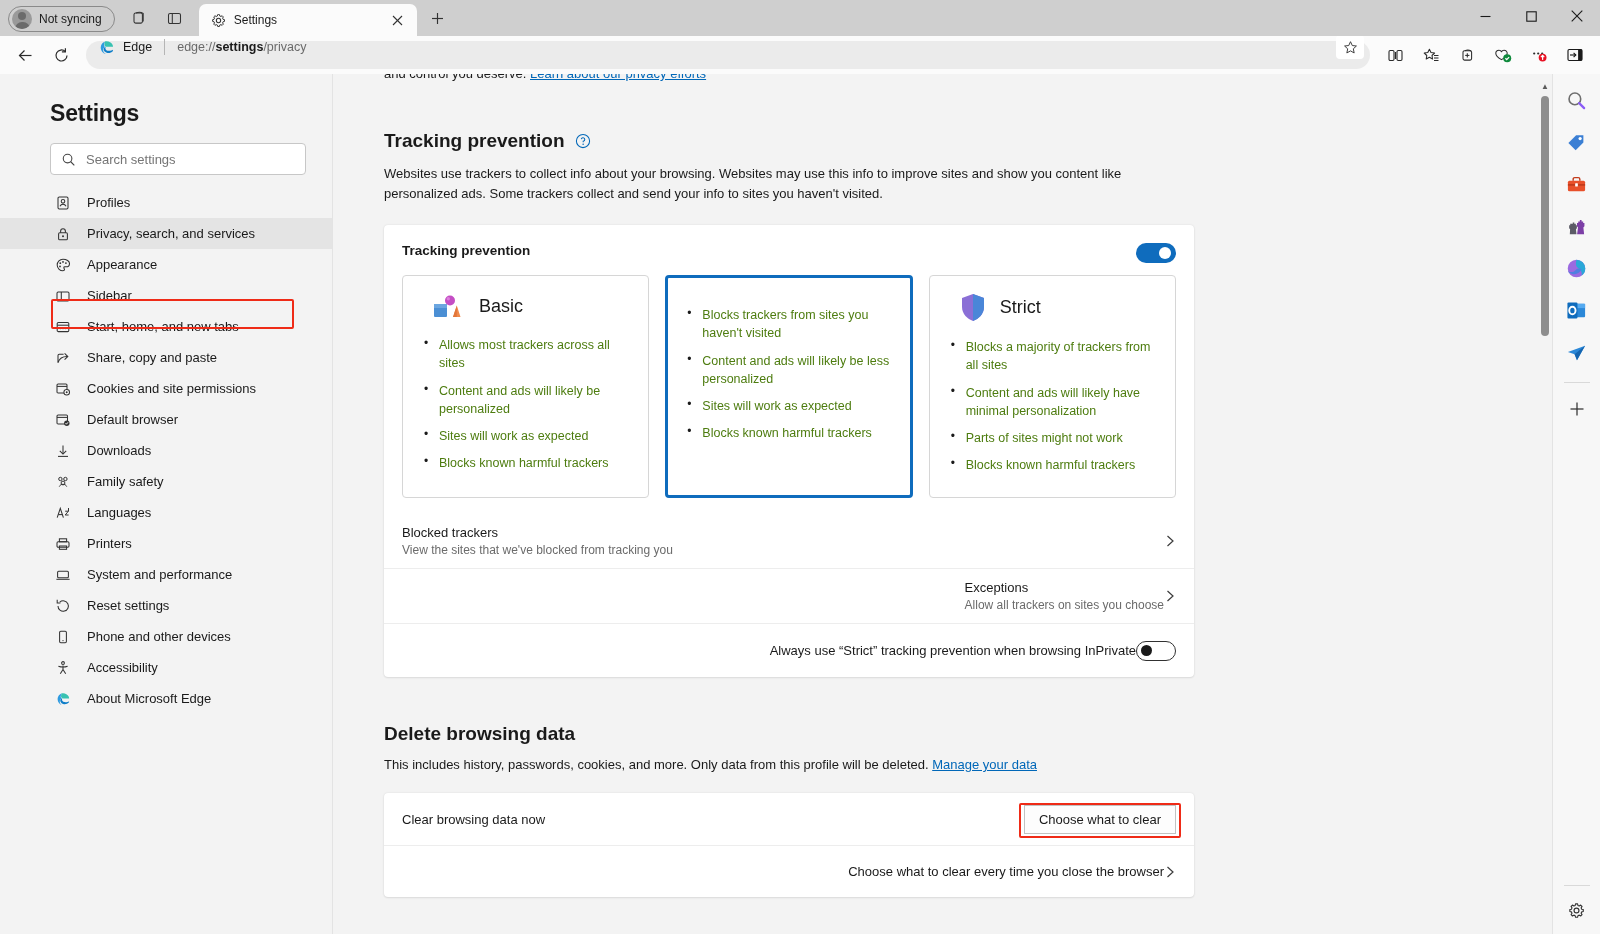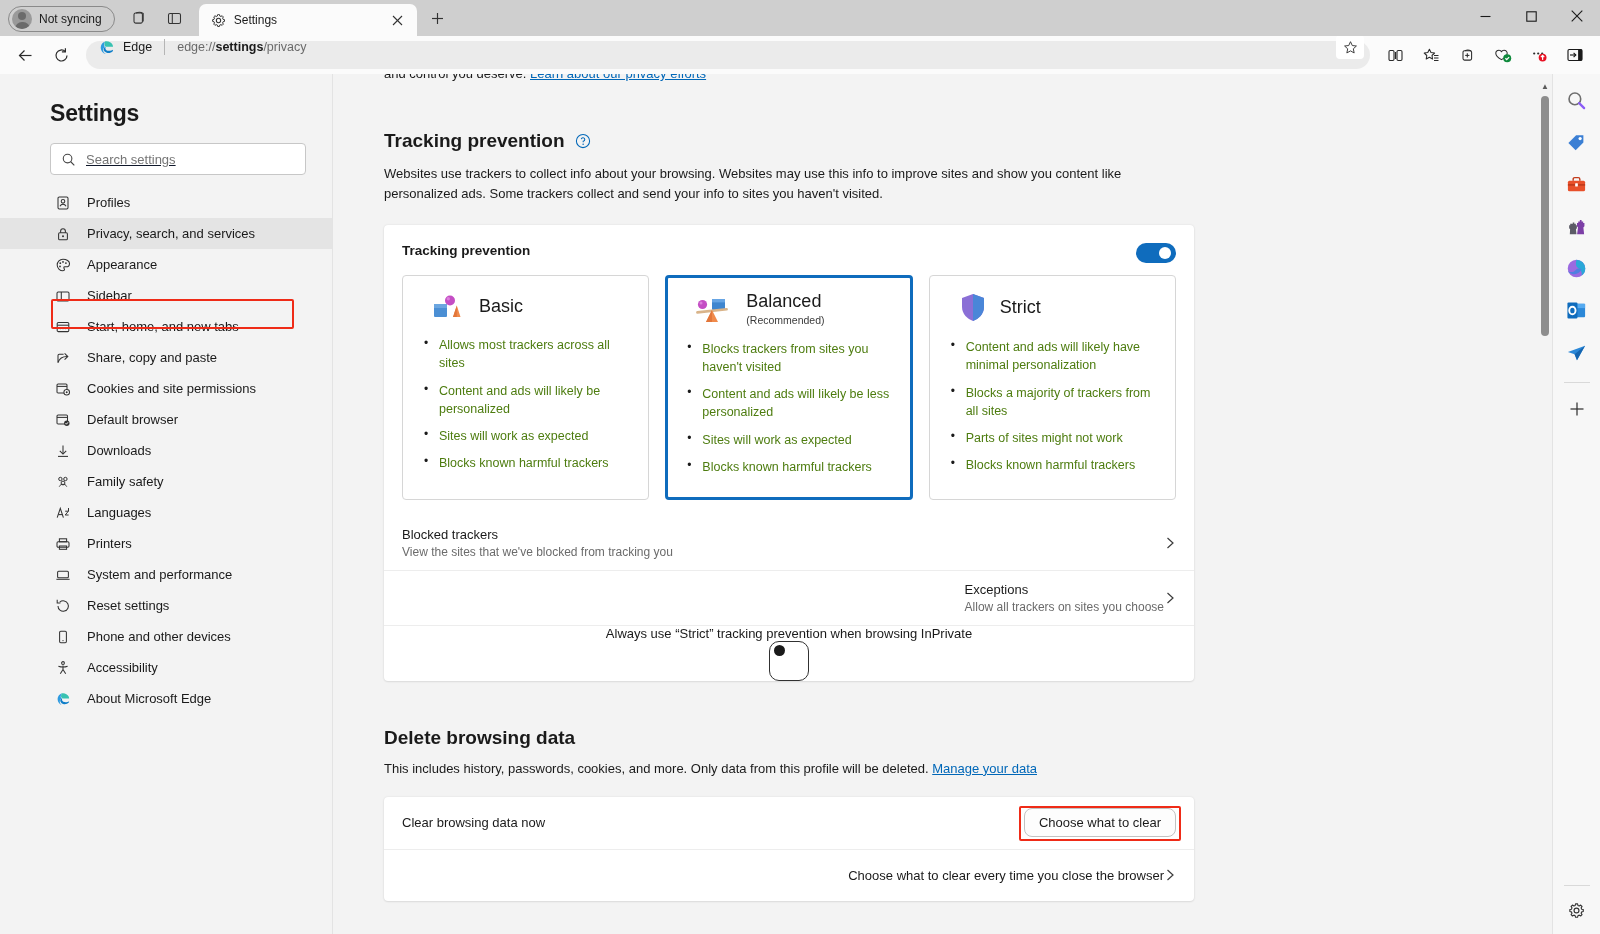--- a/index.html
+++ b/index.html
@@ -96,21 +96,21 @@
   .settings-title { font-size: 23px; font-weight: 600; color: #1a1a1a;
                     margin: 26px 0 16px 50px; letter-spacing: -0.2px;}
   .search-box {
     margin: 0 26px 0 50px; height: 32px; background: #fff;
     border: 1px solid #c7c7c7; border-radius: 4px;
     display: flex; align-items: center; padding: 0 10px; gap: 10px;
   }
   .search-box input {
     border: none; outline: none; background: transparent;
     font-family: "Liberation Sans", sans-serif; font-size: 13px;
-    color: #0f172a; flex: 1; text-decoration: underline;
+    color: #0f172a; flex: 1;
   }
   .search-box input::placeholder { color: #757575; }
   .nav-list { margin-top: 12px; }
   .nav-item {
     height: 31px; display: flex; align-items: center; gap: 16px;
     padding-left: 54px; position: relative; color: #1a1a1a; font-size: 13px;
   }
   .nav-item .nv-ico { width: 17px; height: 17px; flex: 0 0 17px;
                       display:flex; align-items:center; justify-content:center; }
   .nav-item.selected { background: #e4e4e4; }
@@ -183,21 +183,21 @@
   }
   .tp-bullets li::before {
     content: "•"; position: absolute; left: 7px; top: -1px; color: #1a1a1a; font-size: 12px;
   }
 
   .delete-head { margin-top: 46px; }
   .delete-desc { font-size: 13px; color: #1a1a1a; margin-top: 12px; }
   .delete-desc a { color: #0067b8; }
 
   .btn-secondary {
-    border: 1px solid #c2c2c2; background: #fdfdfd; border-radius: 8px;
+    border: 1px solid #c2c2c2; background: #fdfdfd; border-radius: 0;
     font-family: "Liberation Sans", sans-serif; font-size: 13px; color: #1a1a1a;
     padding: 6px 14px; cursor: pointer;
   }
 
   
   .page-scroll {
     position: absolute; right: 0; top: 0; width: 14px; bottom: 0; background: #f3f3f3;
   }
   .page-scroll .thumb {
     position: absolute; left: 3px; width: 8px; top: 22px; height: 240px;
@@ -624,56 +624,41 @@
                 </div>
                 <ul class="tp-bullets">
                   <li>Allows most trackers across all sites</li>
                   <li>Content and ads will likely be personalized</li>
                   <li>Sites will work as expected</li>
                   <li>Blocks known harmful trackers</li>
                 </ul>
               </div>
 
               <div class="tp-card selected">
-                <div class="tp-card-head">
-                  <svg width="40" height="30" viewBox="0 0 40 30">
-                    <rect x="18" y="5" width="13" height="11" rx="1" fill="#3f86cf"></rect>
-                    <rect x="18" y="5" width="13" height="3.4" fill="#67a5e4"></rect>
-                    <circle cx="8.5" cy="10.5" r="4.6" fill="#c44ec4"></circle>
-                    <circle cx="7" cy="9" r="1.5" fill="#dc7fdc"></circle>
-                    <rect x="2" y="15.5" width="32" height="2.6" rx="1.3" fill="#d9b48a" transform="rotate(-6 18 16.8)"></rect>
-                    <polygon points="12,28 24,28 18,16" fill="#f08a4b"></polygon>
-                    <polygon points="12,28 18,16 18,28" fill="#e2763a"></polygon>
-                  </svg>
-                  <div>
-                    <div class="tp-name">Balanced</div>
-                    <div class="tp-rec">(Recommended)</div>
-                  </div>
-                </div>
                 <ul class="tp-bullets">
                   <li>Blocks trackers from sites you haven't visited</li>
                   <li>Content and ads will likely be less personalized</li>
                   <li>Sites will work as expected</li>
                   <li>Blocks known harmful trackers</li>
                 </ul>
               </div>
 
               <div class="tp-card">
                 <div class="tp-card-head">
                   <svg width="30" height="32" viewBox="0 0 30 32">
                     <path d="M15 2 L26 6 v9 c0 7-5.5 12-11 14 C9.5 27 4 22 4 15 V6 z" fill="#8a6fd6"></path>
                     <path d="M15 2 L26 6 v9 c0 7-5.5 12-11 14 z" fill="#4a86d8"></path>
                   </svg>
                   <div>
                     <div class="tp-name">Strict</div>
                   </div>
                 </div>
                 <ul class="tp-bullets">
+                  <li>Blocks a majority of trackers from all sites</li>
                   <li>Content and ads will likely have minimal personalization</li>
-                  <li>Blocks a majority of trackers from all sites</li>
                   <li>Parts of sites might not work</li>
                   <li>Blocks known harmful trackers</li>
                 </ul>
               </div>
             </div>
           </div>
 
           <div class="card-row row-stack">
             <div>
               <div class="row-label">Blocked trackers</div>
@@ -691,21 +676,21 @@
               <div class="row-label">Exceptions</div>
               <div class="row-sub">Allow all trackers on sites you choose</div>
             </div>
             <span class="chev">
               <svg width="12" height="14" viewBox="0 0 12 14">
                   <polyline points="3.5,2 9,7 3.5,12" fill="none" stroke="#3b3b3b" stroke-width="1.2"></polyline>
                 </svg>
             </span>
           </div>
 
-          <div class="card-row" style="min-height:54px;flex-direction:column;">
+          <div class="card-row" style="min-height:54px;">
             <div class="row-label">Always use “Strict” tracking prevention when browsing InPrivate</div>
             <div class="toggle off">
               <span class="knob"></span>
             </div>
           </div>
         </div>
 
         <div class="sec-head delete-head">
           <span class="sec-title">Delete browsing data</span>
         </div>

